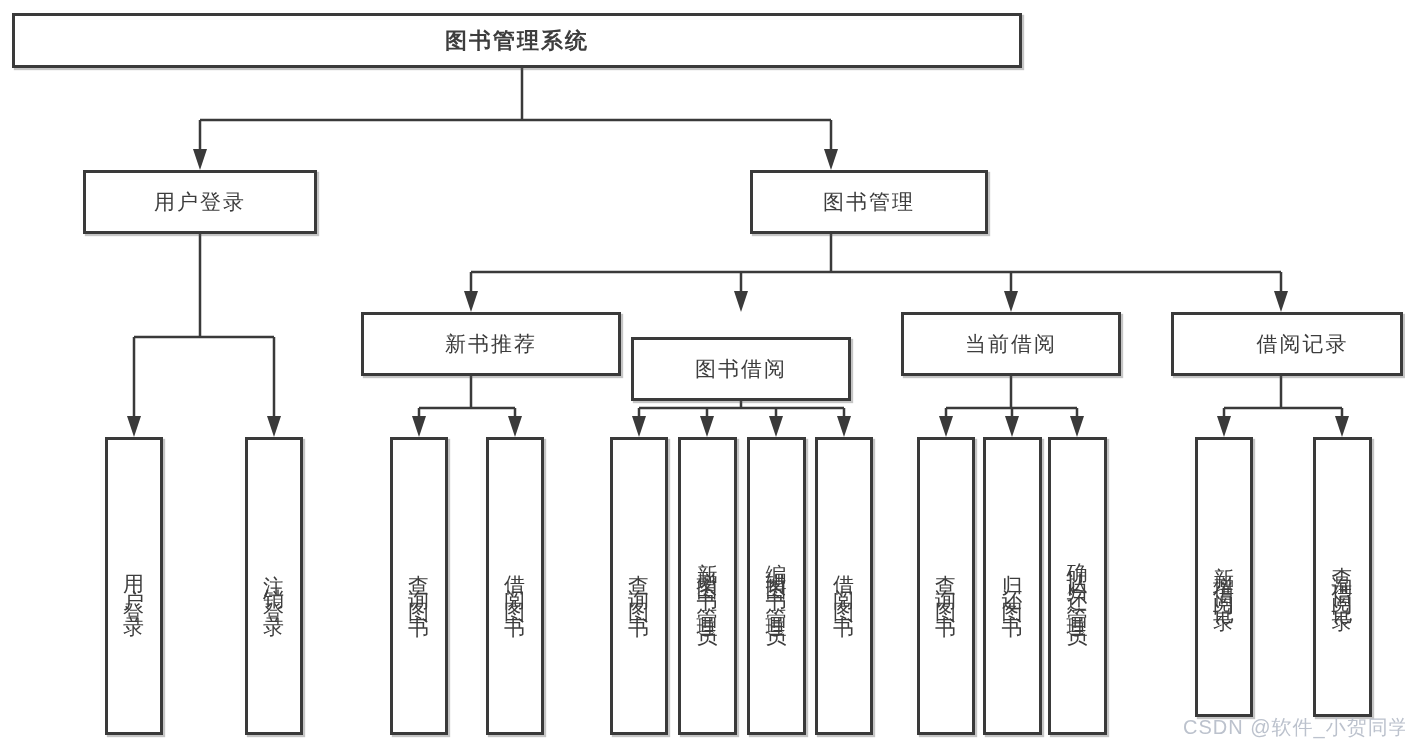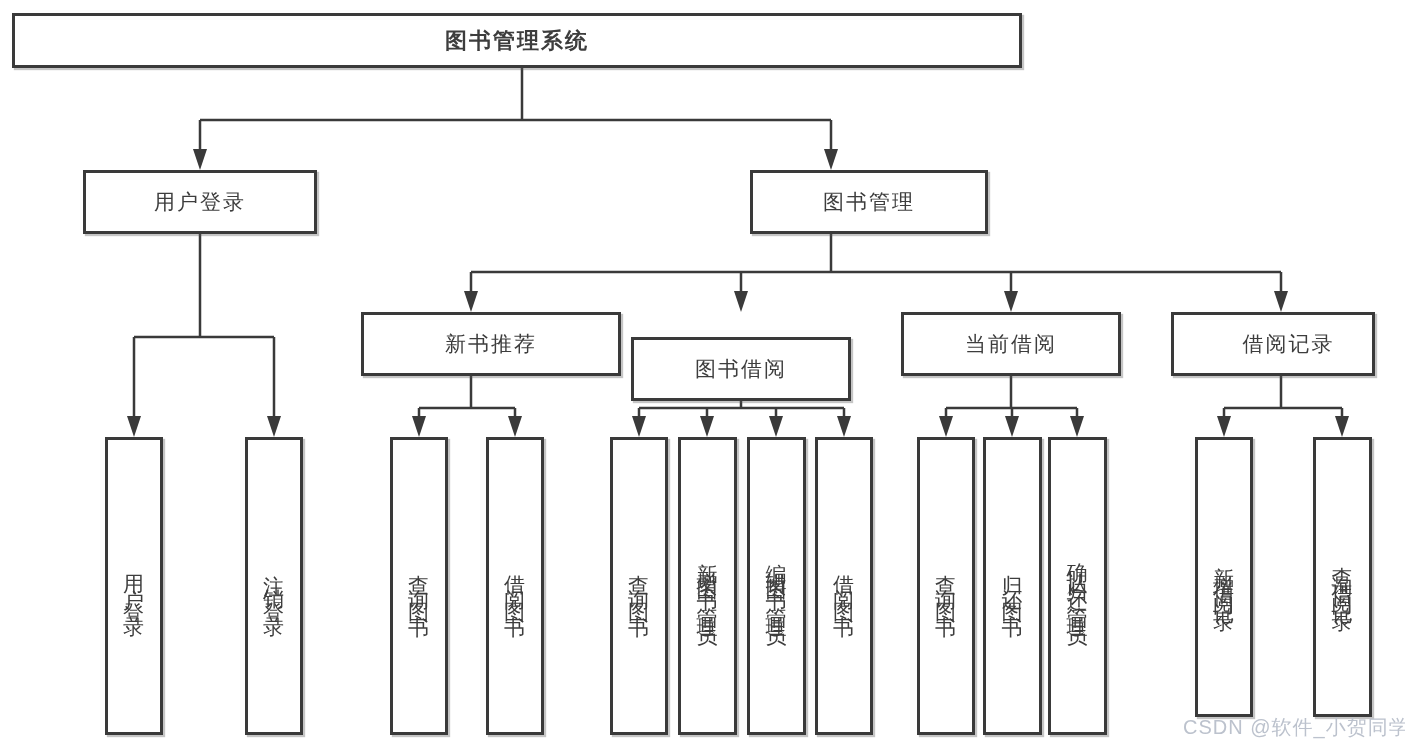--- a/index.html
+++ b/index.html
@@ -116,21 +116,21 @@
 
   <div class="node" style="left:361px; top:312px; width:260px; height:64px;">
     <span>新书推荐</span>
   </div>
   <div class="node" style="left:631px; top:312px; width:220px; height:64px;margin-top:25px;">
     <span>图书借阅</span>
   </div>
   <div class="node" style="left:901px; top:312px; width:220px; height:64px;">
     <span>当前借阅</span>
   </div>
-  <div class="node" style="left:1171px; top:312px; width:204px; height:64px;padding-left:31px;">
+  <div class="node" style="left:1171px; top:312px; width:232px; height:64px;padding-left:31px;">
     <span>借阅记录</span>
   </div>
 
   <div class="vbox" style="left:105px; top:437px; width:58px; height:298px;">
     <span class="v-label" style="letter-spacing: 14px;">用户登录</span>
   </div>
   <div class="vbox" style="left:245px; top:437px; width:58px; height:298px;">
     <span class="v-label" style="letter-spacing: 14px;">注销登录</span>
   </div>
 

